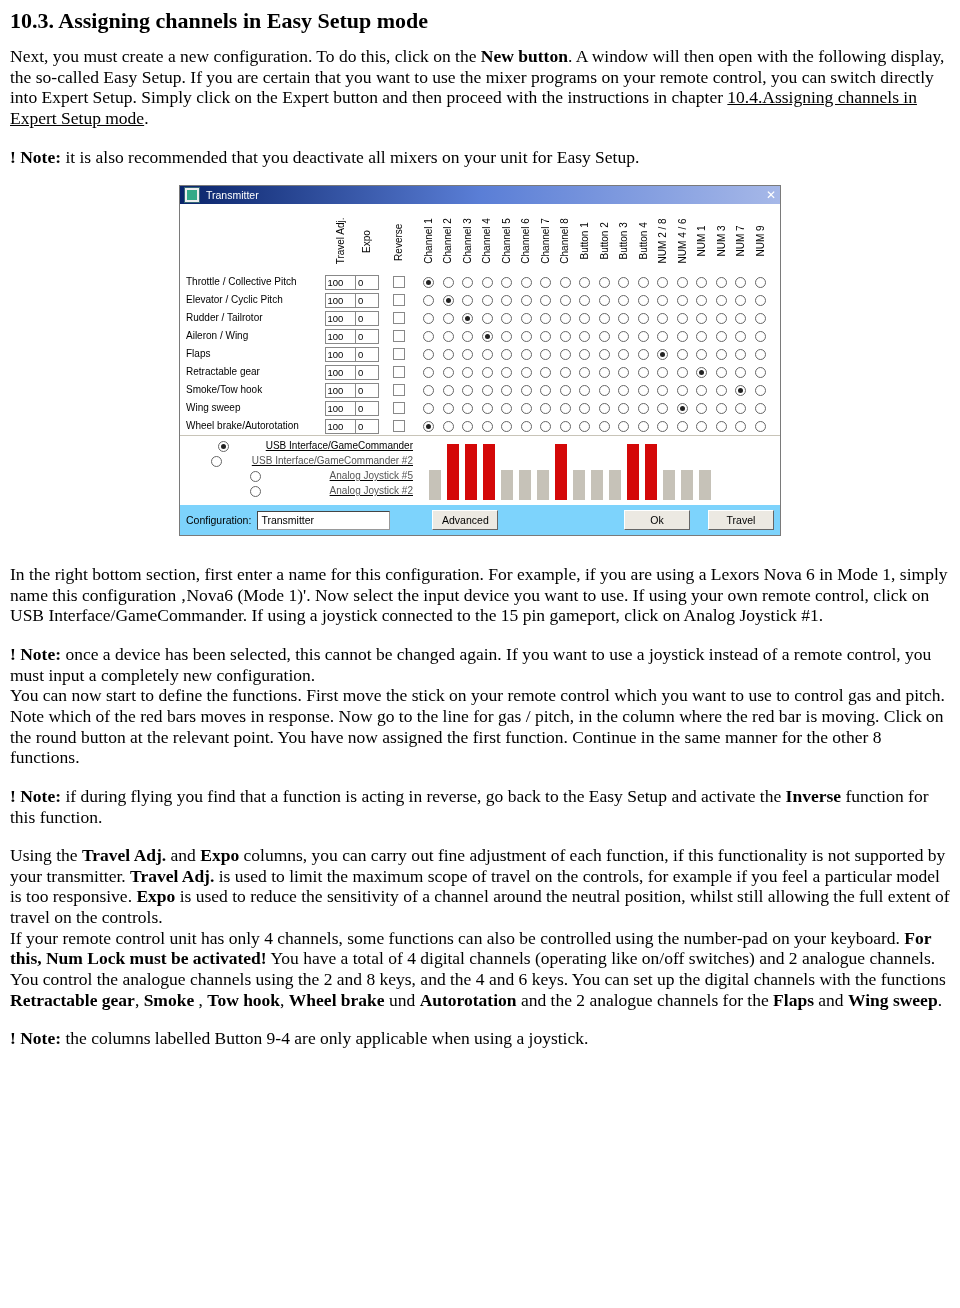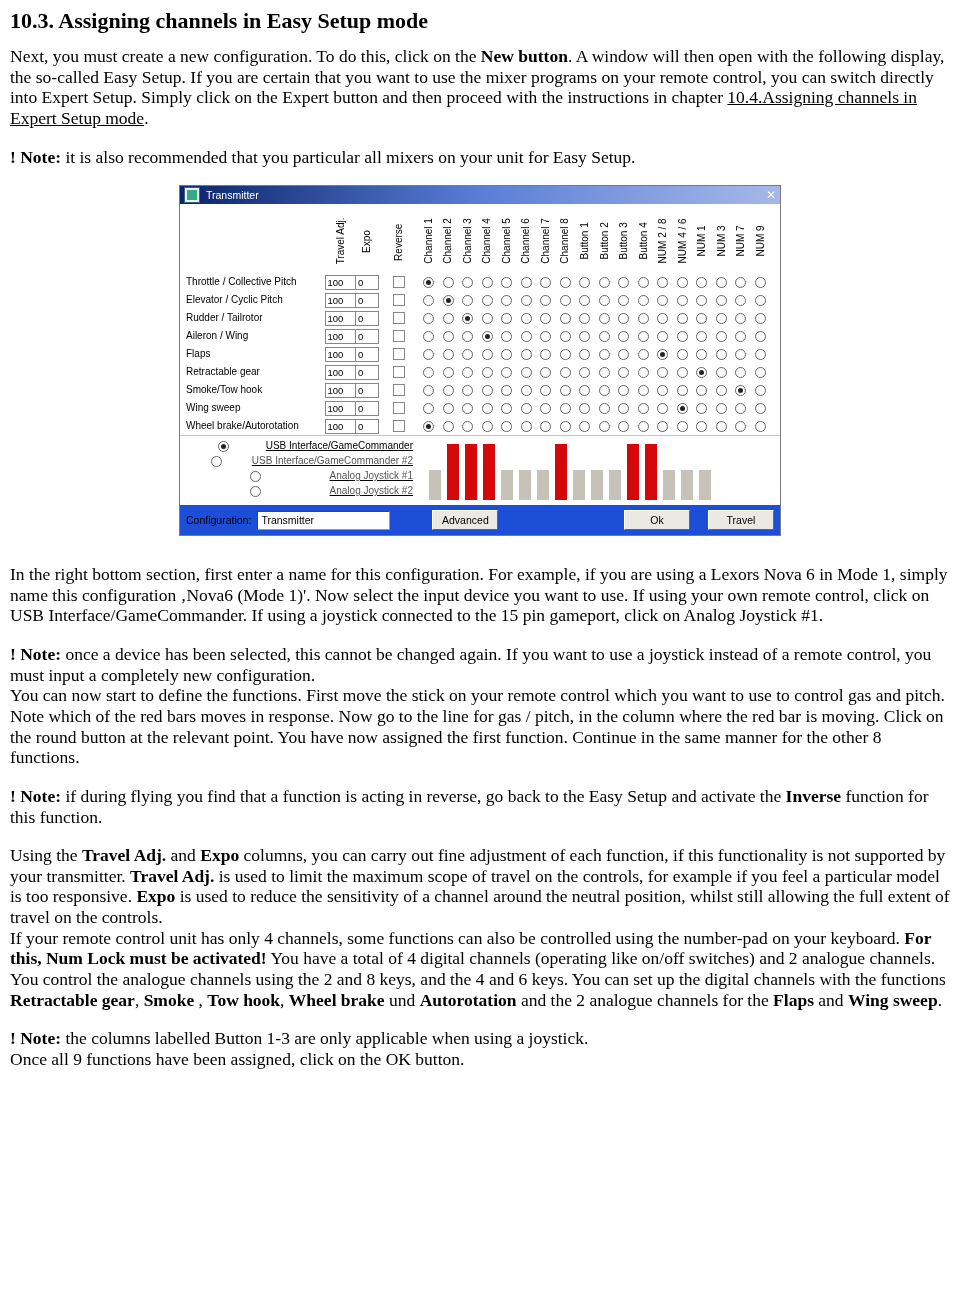--- a/index.html
+++ b/index.html
@@ -198,21 +198,21 @@
     height: 16px;
     align-items: center;
   }
   .sub-left { width: 239px; padding-left: 4px; border-right: 1px solid #c6c2b8; border-left: 1px solid #fff;}
   .sub-right { flex: 1; padding-left: 4px; border-left: 1px solid #fff;}
 
   .footer-row {
     display: flex;
     align-items: center;
     height: 30px;
-    background: #1d4ed8;
+    background: #7dd3fc;
     padding: 0 6px;
     border-top: 1px solid #fff;
     gap: 6px;
   }
   .footer-row .cfg-lbl { font-size: 10.5px; }
   .footer-row input.cfg-in {
     font-size: 10.5px;
     height: 17px;
     width: 125px;
     border: 1px inset #999;
@@ -238,21 +238,21 @@
 </head>
 <body>
 
 <h2>10.3. Assigning channels in Easy Setup mode</h2>
 
 <p>
   <span>Next, you must create a new configuration. To do this, click on the </span><b>New button</b><span>. A window will then open with the following display, the so-called Easy Setup. If you are certain that you want to use the mixer programs on your remote control, you can switch directly into Expert Setup. Simply click on the Expert button and then proceed with the instructions in chapter </span><a class="xref">10.4.Assigning channels in Expert Setup mode</a><span>.</span>
 </p>
 
 <p>
-  <b>! Note:</b><span> it is also recommended that you particular all mixers on your unit for Easy Setup.</span>
+  <b>! Note:</b><span> it is also recommended that you deactivate all mixers on your unit for Easy Setup.</span>
 </p>
 
 <div class="dialog">
 
   <div class="titlebar">
     <span class="tb-icon"></span>
     <span class="tb-title">Transmitter</span>
     <span class="close">✕</span>
   </div>
 
@@ -906,21 +906,21 @@
           <div class="drad">
             <span class="radio sel"></span>
             <span class="lbl active">USB Interface/GameCommander</span>
           </div>
           <div class="drad">
             <span class="radio"></span>
             <span class="lbl">USB Interface/GameCommander #2</span>
           </div>
           <div class="drad">
             <span class="radio"></span>
-            <span class="lbl">Analog Joystick #1</span>
+            <span class="lbl">Analog Joystick #5</span>
           </div>
           <div class="drad">
             <span class="radio"></span>
             <span class="lbl">Analog Joystick #2</span>
           </div>
         </div>
       <div class="bars" id="bars">
           <div class="bar" style="height: 30px;"></div>
           <div class="bar red" style="height: 56px;"></div>
           <div class="bar red" style="height: 56px;"></div>
@@ -963,15 +963,14 @@
 <p>
   <b>! Note:</b><span> if during flying you find that a function is acting in reverse, go back to the Easy Setup and activate the </span><b>Inverse</b><span> function for this function.</span>
 </p>
 
 <p>
   <span>Using the </span><b>Travel Adj.</b><span> and </span><b>Expo</b><span> columns, you can carry out fine adjustment of each function, if this functionality is not supported by your transmitter. </span><b>Travel Adj.</b><span> is used to limit the maximum scope of travel on the controls, for example if you feel a particular model is too responsive. </span><b>Expo</b><span> is used to reduce the sensitivity of a channel around the neutral position, whilst still allowing the full extent of travel on the controls.</span><br>
   <span>If your remote control unit has only 4 channels, some functions can also be controlled using the number-pad on your keyboard. </span><b>For this, Num Lock must be activated!</b><span> You have a total of 4 digital channels (operating like on/off switches) and 2 analogue channels. You control the analogue channels using the 2 and 8 keys, and the 4 and 6 keys. You can set up the digital channels with the functions </span><b>Retractable gear</b><span>, </span><b>Smoke</b><span> , </span><b>Tow hook</b><span>, </span><b>Wheel brake</b><span> und </span><b>Autorotation</b><span> and the 2 analogue channels for the </span><b>Flaps</b><span> and </span><b>Wing sweep</b><span>.</span>
 </p>
 
 <p style="margin-bottom:4px;">
-  <b>! Note:</b><span> the columns labelled Button 1-3 are only applicable when using a joystick.</span><br>
-  <span>Once all 9 functions have been assigned, click on the OK button.</span>
+  <b>! Note:</b><span> the columns labelled Button 9-4 are only applicable when using a joystick.</span><br>
 </p>
 
 </body></html>

